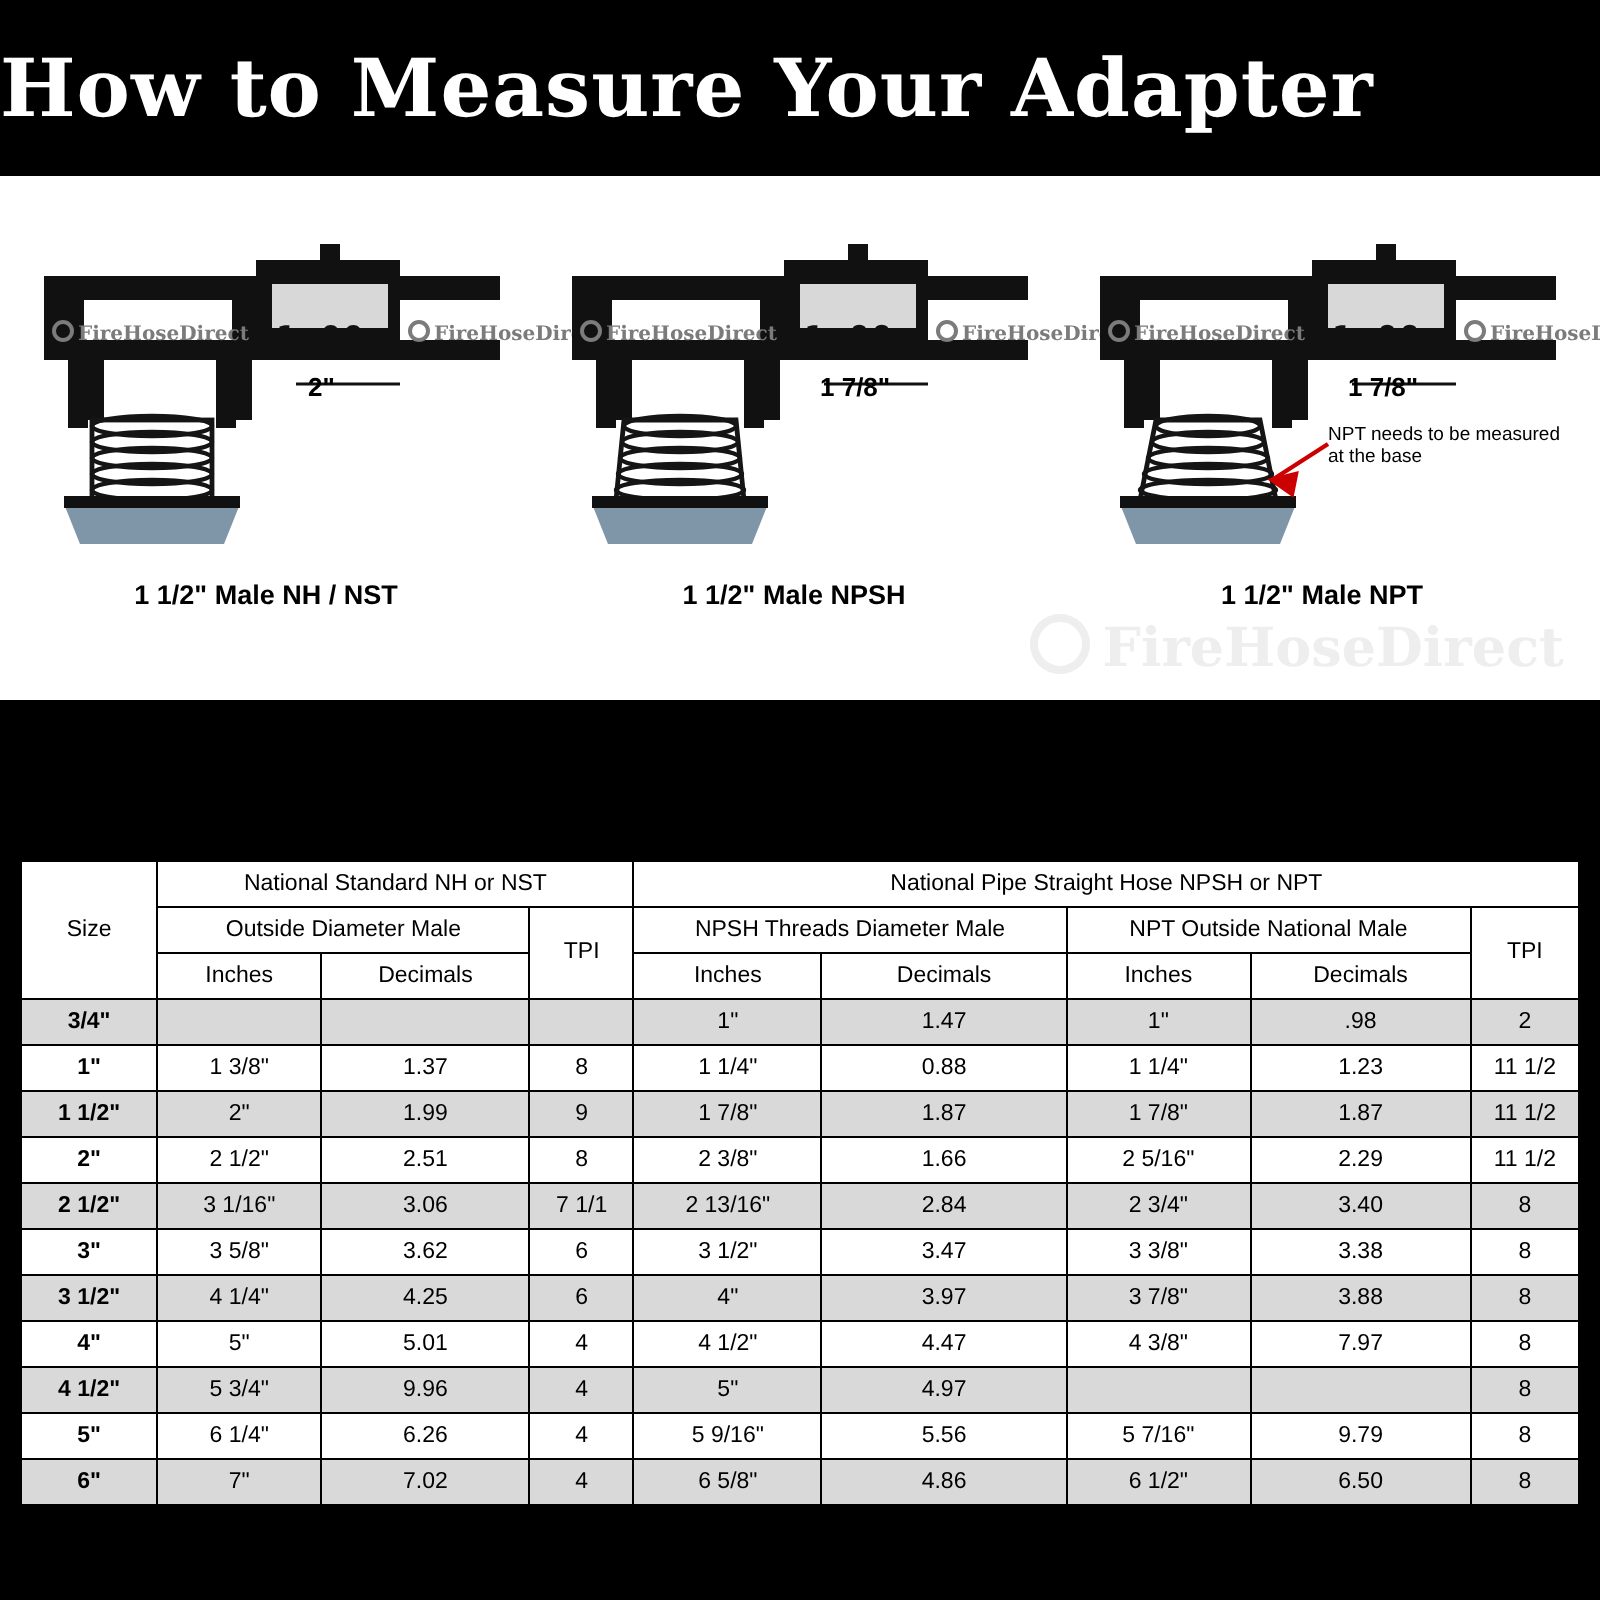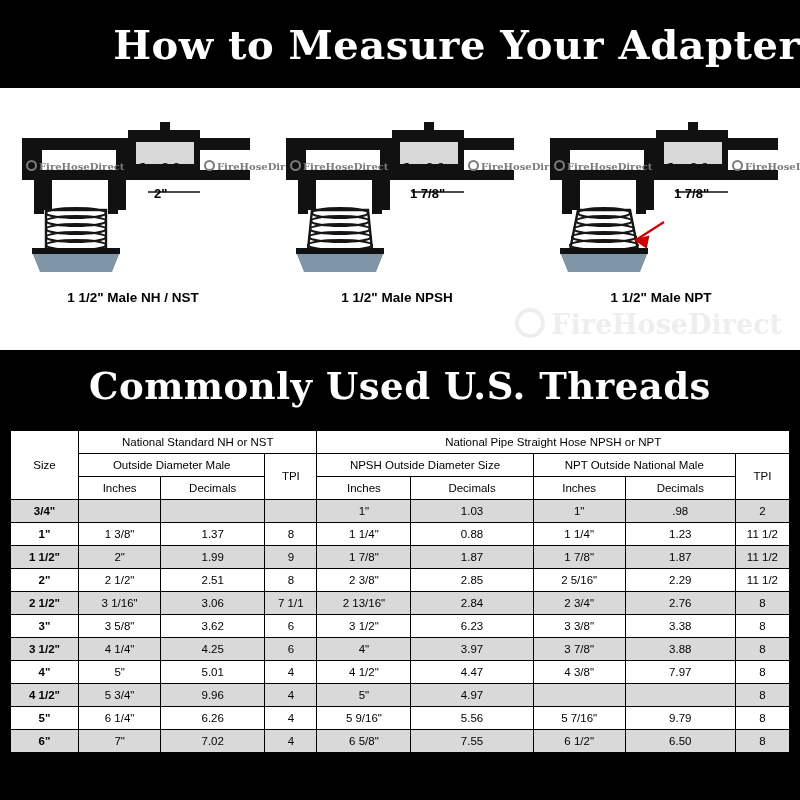--- a/index.html
+++ b/index.html
@@ -22,21 +22,21 @@
 
   
   .banner {
     position: absolute;
     left: 0; top: 0;
     width: 800px;
     height: 88px;
     background: #000000;
     display: flex;
     align-items: center;
-    justify-content: flex-end;
+    justify-content: flex-start;
   }
   .banner-title {
     color: #ffffff;
     font-family: "DejaVu Serif", serif;
     font-weight: bold;
     font-size: 40px;
     letter-spacing: 0.5px;
     white-space: nowrap;
   }
 
@@ -300,30 +300,30 @@
 
         <g stroke="#cc0000" stroke-width="2.2" fill="#cc0000">
           <line x1="128" y1="108" x2="100" y2="126"></line>
           <path d="M100 126 L112 123 L110 133 Z"></path>
         </g>
       </svg>
       <div class="cal-reading" style="left:130px; top:46px;">1.88</div>
       <div class="cal-dim" style="left:138px; top:72px;">1 7/8"</div>
       <div class="cal-wm" style="left:18px; top:46px;"><span class="r"></span><span>FireHoseDirect</span></div>
       <div class="cal-wm" style="left:196px; top:46px;"><span class="r"></span><span>FireHoseDirect</span></div>
+      <div class="npt-note">NPT needs to be measured at the base</div>
       <div class="cal-label">1 1/2" Male NPT</div>
     </div>
 
     <div class="watermark">
       <span class="wm-ring"></span><span>FireHoseDirect</span>
     </div>
   </div>
 
   <div class="table-section">
-    <div class="table-title">Commonly Used U.S. Threads</div>
     <div class="table-wrap">
       <table class="threads">
         <colgroup>
           <col style="width:68px">
           <col style="width:82px">
           <col style="width:104px">
           <col style="width:52px">
           <col style="width:94px">
           <col style="width:122px">
           <col style="width:92px">
@@ -332,41 +332,41 @@
         </colgroup>
         <thead>
           <tr>
             <th class="sizehdr" rowspan="3">Size</th>
             <th class="grp" colspan="3">National Standard NH or NST</th>
             <th class="grp" colspan="5">National Pipe Straight Hose NPSH or NPT</th>
           </tr>
           <tr>
             <th class="sub" colspan="2">Outside Diameter Male</th>
             <th class="sub" rowspan="2">TPI</th>
-            <th class="sub" colspan="2">NPSH Outside Diameter Size</th>
+            <th class="sub" colspan="2">NPSH Threads Diameter Male</th>
             <th class="sub" colspan="2">NPT Outside National Male</th>
             <th class="sub" rowspan="2">TPI</th>
           </tr>
           <tr>
             <th class="sub">Inches</th>
             <th class="sub">Decimals</th>
             <th class="sub">Inches</th>
             <th class="sub">Decimals</th>
             <th class="sub">Inches</th>
             <th class="sub">Decimals</th>
           </tr>
         </thead>
         <tbody id="threads-body">
             <tr class="shade">
               <td class="size">3/4"</td>
               <td class="empty"></td>
               <td class="empty"></td>
               <td class="empty"></td>
               <td>1"</td>
-              <td>1.03</td>
+              <td>1.47</td>
               <td>1"</td>
               <td>.98</td>
               <td>2</td>
             </tr>
             <tr>
               <td class="size">1"</td>
               <td>1 3/8"</td>
               <td>1.37</td>
               <td>8</td>
               <td>1 1/4"</td>
@@ -385,43 +385,43 @@
               <td>1 7/8"</td>
               <td>1.87</td>
               <td>11 1/2</td>
             </tr>
             <tr>
               <td class="size">2"</td>
               <td>2 1/2"</td>
               <td>2.51</td>
               <td>8</td>
               <td>2 3/8"</td>
-              <td>2.85</td>
+              <td>1.66</td>
               <td>2 5/16"</td>
               <td>2.29</td>
               <td>11 1/2</td>
             </tr>
             <tr class="shade">
               <td class="size">2 1/2"</td>
               <td>3 1/16"</td>
               <td>3.06</td>
               <td>7 1/1</td>
               <td>2 13/16"</td>
               <td>2.84</td>
               <td>2 3/4"</td>
-              <td>2.76</td>
+              <td>3.40</td>
               <td>8</td>
             </tr>
             <tr>
               <td class="size">3"</td>
               <td>3 5/8"</td>
               <td>3.62</td>
               <td>6</td>
               <td>3 1/2"</td>
-              <td>6.23</td>
+              <td>3.47</td>
               <td>3 3/8"</td>
               <td>3.38</td>
               <td>8</td>
             </tr>
             <tr class="shade">
               <td class="size">3 1/2"</td>
               <td>4 1/4"</td>
               <td>4.25</td>
               <td>6</td>
               <td>4"</td>
@@ -462,21 +462,21 @@
               <td>5 7/16"</td>
               <td>9.79</td>
               <td>8</td>
             </tr>
             <tr class="shade">
               <td class="size">6"</td>
               <td>7"</td>
               <td>7.02</td>
               <td>4</td>
               <td>6 5/8"</td>
-              <td>7.55</td>
+              <td>4.86</td>
               <td>6 1/2"</td>
               <td>6.50</td>
               <td>8</td>
             </tr>
           </tbody>
       </table>
     </div>
   </div>
 
 </div>

